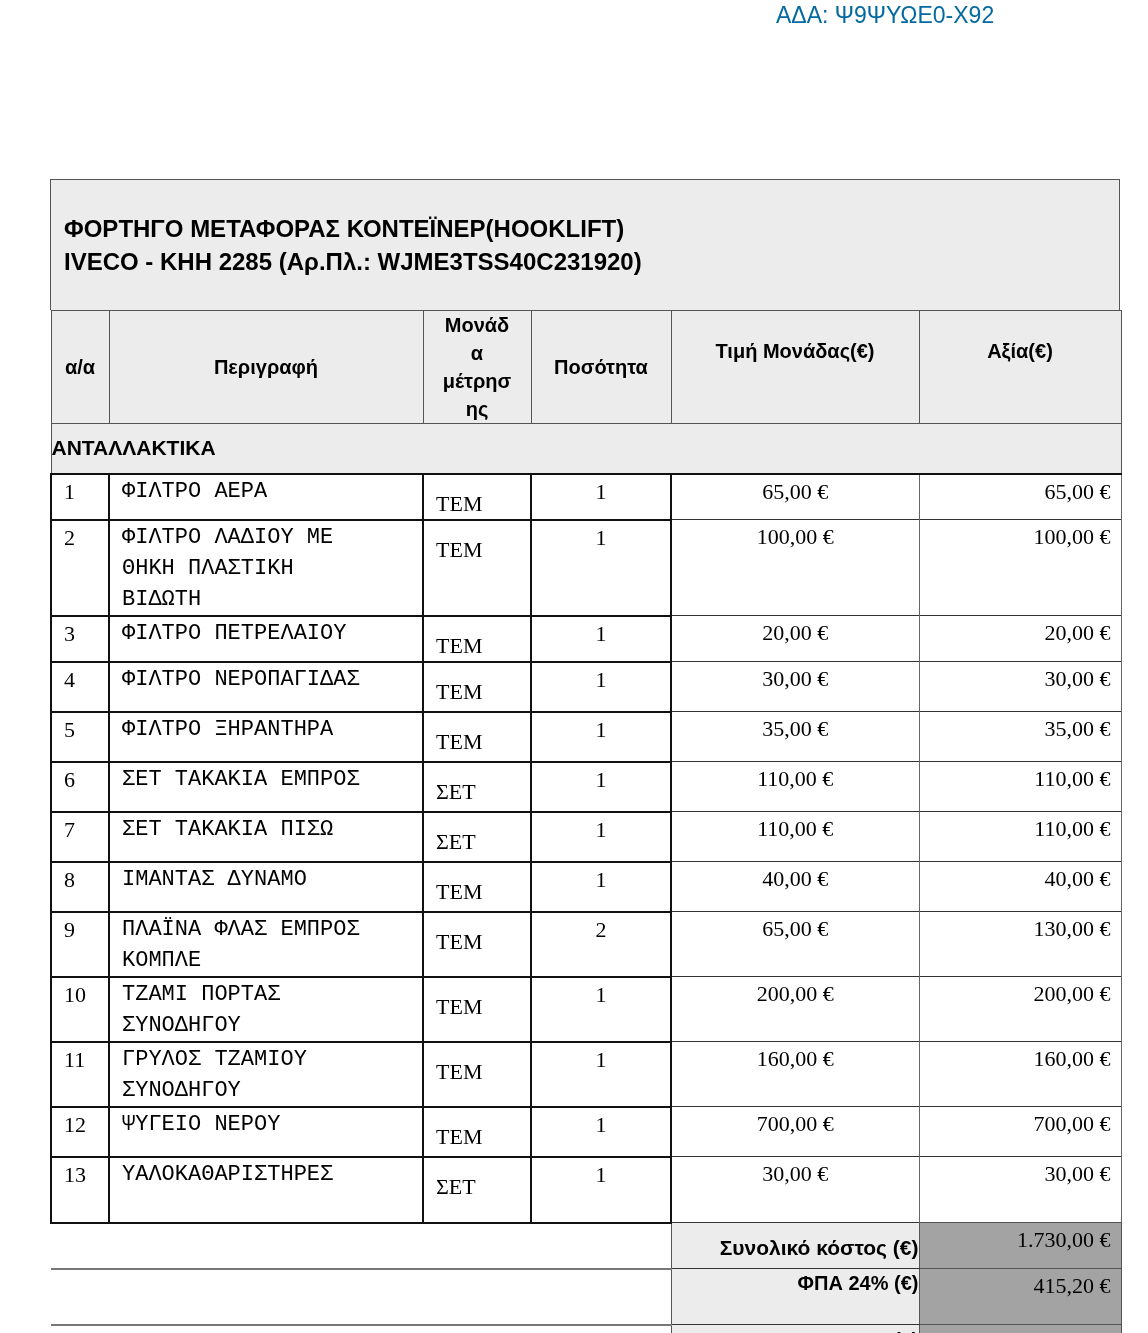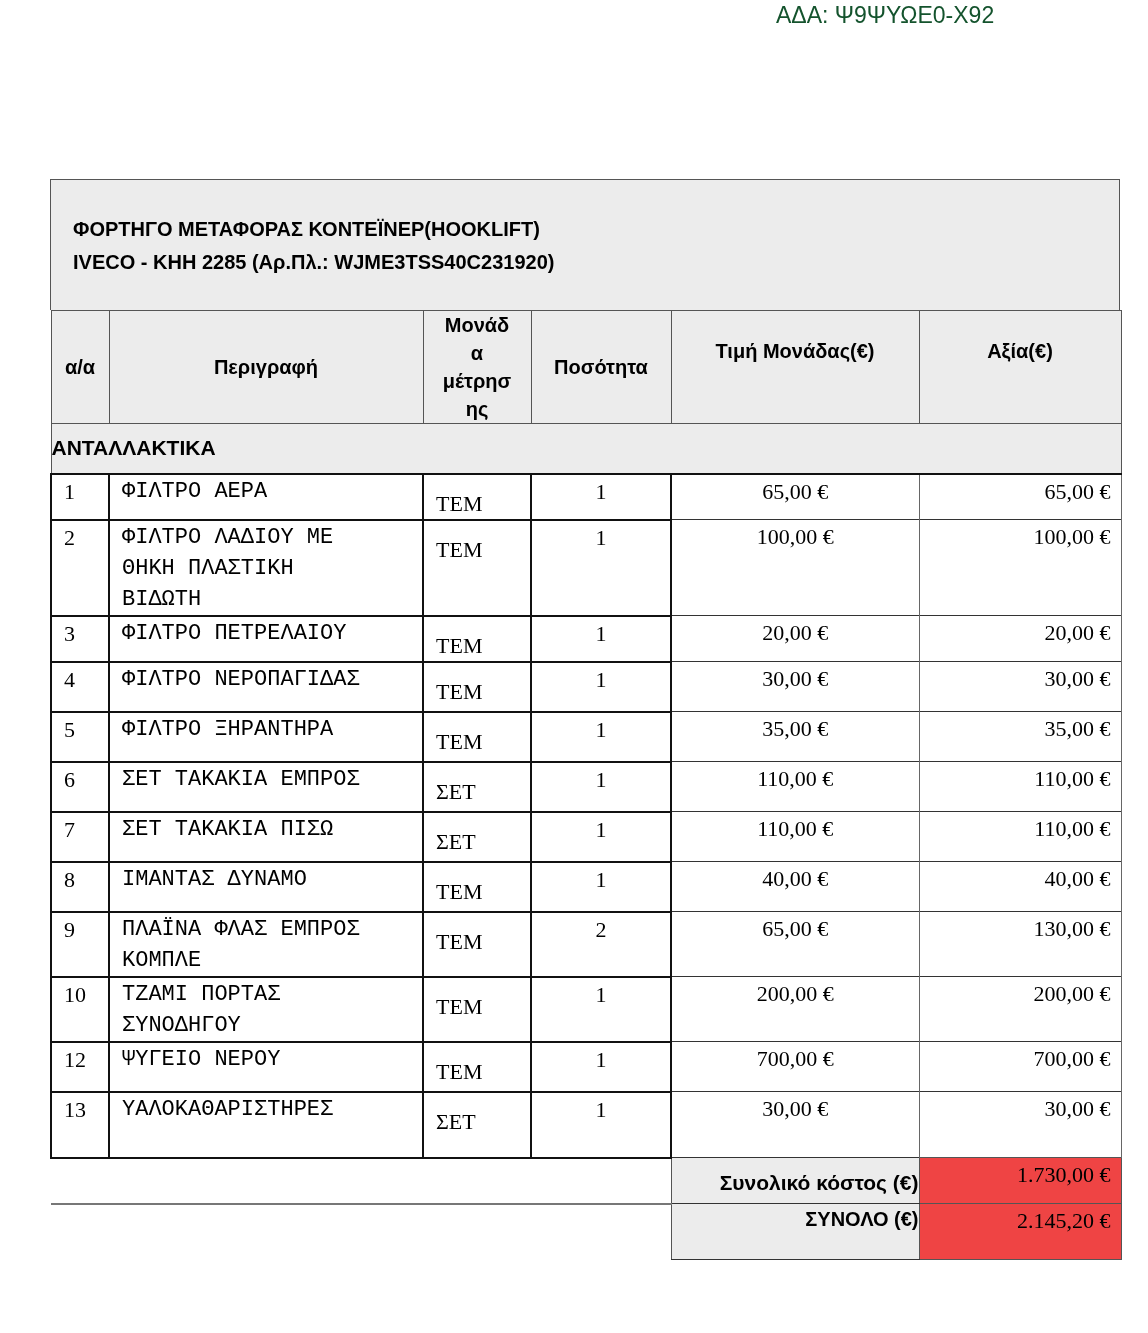--- a/index.html
+++ b/index.html
@@ -1,26 +1,26 @@
 <!DOCTYPE html>
 <html><head>
   <meta charset="utf-8">
   <style>
     html, body { margin: 0; padding: 0; background: #ffffff; }
     body { width: 1148px; height: 1333px; position: relative; overflow: hidden; color: #000; }
     .ada {
       position: absolute; left: 776px; top: 2px;
-      font-family: "Liberation Sans", sans-serif; font-size: 23px; color: #14532d;
+      font-family: "Liberation Sans", sans-serif; font-size: 23px; color: #0369a1;
     }
     .sheet { position: absolute; left: 50px; top: 179px; width: 1070px; }
     .title-block {
       height: 131px; background: #ececec; border: 1px solid #555;
       border-bottom: none; box-sizing: border-box;
-      padding: 33px 0 0 22px;
-      font-family: "Liberation Sans", sans-serif; font-weight: bold; font-size: 20px; line-height: 32.5px;
+      padding: 33px 0 0 13px;
+      font-family: "Liberation Sans", sans-serif; font-weight: bold; font-size: 24px; line-height: 32.5px;
     }
     table.grid { border-collapse: collapse; table-layout: fixed; width: 1070px; }
     .grid td { box-sizing: border-box; padding: 0; vertical-align: top; }
     .hdr td {
       background: #ececec; border: 1px solid #555; height: 112px;
       font-family: "Liberation Sans", sans-serif; font-weight: bold; font-size: 20px;
       text-align: center; vertical-align: middle; line-height: 28px;
     }
     .hdr td.pad-top { vertical-align: top; padding-top: 26px; }
     .sect td {
@@ -40,21 +40,21 @@
     .row td.c-price { text-align: center; padding-top: 1px; }
     .row td.c-val { text-align: right; padding-right: 10px; padding-top: 1px; }
     .row.last td.c-idx, .row.last td.c-desc, .row.last td.c-unit, .row.last td.c-qty { border-bottom: 2px solid #111; }
     .tot td { height: 46px; }
     .tot td.blank { border-bottom: 2px solid #777; }
     .tot td.lbl {
       background: #ececec; border-left: 1px solid #555; border-top: 1px solid #333; border-bottom: 1px solid #333;
       font-family: "Liberation Sans", sans-serif; font-weight: bold; font-size: 20px; text-align: right;
     }
     .tot td.amt {
-      background: #ef4444; border: 1px solid #555;
+      background: #a3a3a3; border: 1px solid #555;
       font-family: "Liberation Serif", serif; font-size: 22px; text-align: right; padding-right: 10px; padding-top: 4px;
     }
   </style>
 </head>
 <body>
 
 <div class="ada">ΑΔΑ: Ψ9ΨΥΩΕ0-Χ92</div>
 
 <div class="sheet">
   <div class="title-block">
@@ -162,20 +162,28 @@
           <td class="c-val">130,00 €</td>
     </tr>
     <tr class="row" style="height:63px">
       <td class="c-idx">10</td>
           <td class="c-desc" style="padding-right:110px">ΤΖΑΜΙ ΠΟΡΤΑΣ ΣΥΝΟΔΗΓΟΥ</td>
           <td class="c-unit">ΤΕΜ</td>
           <td class="c-qty">1</td>
           <td class="c-price">200,00 €</td>
           <td class="c-val">200,00 €</td>
     </tr>
+    <tr class="row" style="height:64px">
+      <td class="c-idx">11</td>
+          <td class="c-desc" style="padding-right:80px">ΓΡΥΛΟΣ ΤΖΑΜΙΟΥ ΣΥΝΟΔΗΓΟΥ</td>
+          <td class="c-unit">ΤΕΜ</td>
+          <td class="c-qty">1</td>
+          <td class="c-price">160,00 €</td>
+          <td class="c-val">160,00 €</td>
+    </tr>
     <tr class="row" style="height:50px">
       <td class="c-idx">12</td>
           <td class="c-desc">ΨΥΓΕΙΟ ΝΕΡΟΥ</td>
           <td class="c-unit">ΤΕΜ</td>
           <td class="c-qty">1</td>
           <td class="c-price">700,00 €</td>
           <td class="c-val">700,00 €</td>
     </tr>
     <tr class="row last" style="height:66px">
       <td class="c-idx">13</td>
@@ -185,19 +193,24 @@
           <td class="c-price">30,00 €</td>
           <td class="c-val">30,00 €</td>
     </tr>
 
     <tr class="tot">
       <td class="blank" colspan="4"></td>
       <td class="lbl" style="vertical-align:middle; padding-top:4px; font-size:21px">Συνολικό κόστος (€)</td>
       <td class="amt">1.730,00 €</td>
     </tr>
     <tr class="tot" style="height:56px">
+      <td class="blank" colspan="4"></td>
+      <td class="lbl" style="vertical-align:top; padding-top:3px">ΦΠΑ 24% (€)</td>
+      <td class="amt" style="vertical-align:top">415,20 €</td>
+    </tr>
+    <tr class="tot" style="height:56px">
       <td colspan="4"></td>
       <td class="lbl" style="vertical-align:top; padding-top:4px">ΣΥΝΟΛΟ (€)</td>
       <td class="amt" style="vertical-align:top">2.145,20 €</td>
     </tr>
   </tbody>
     </table>
 </div>
 
 </body></html>

